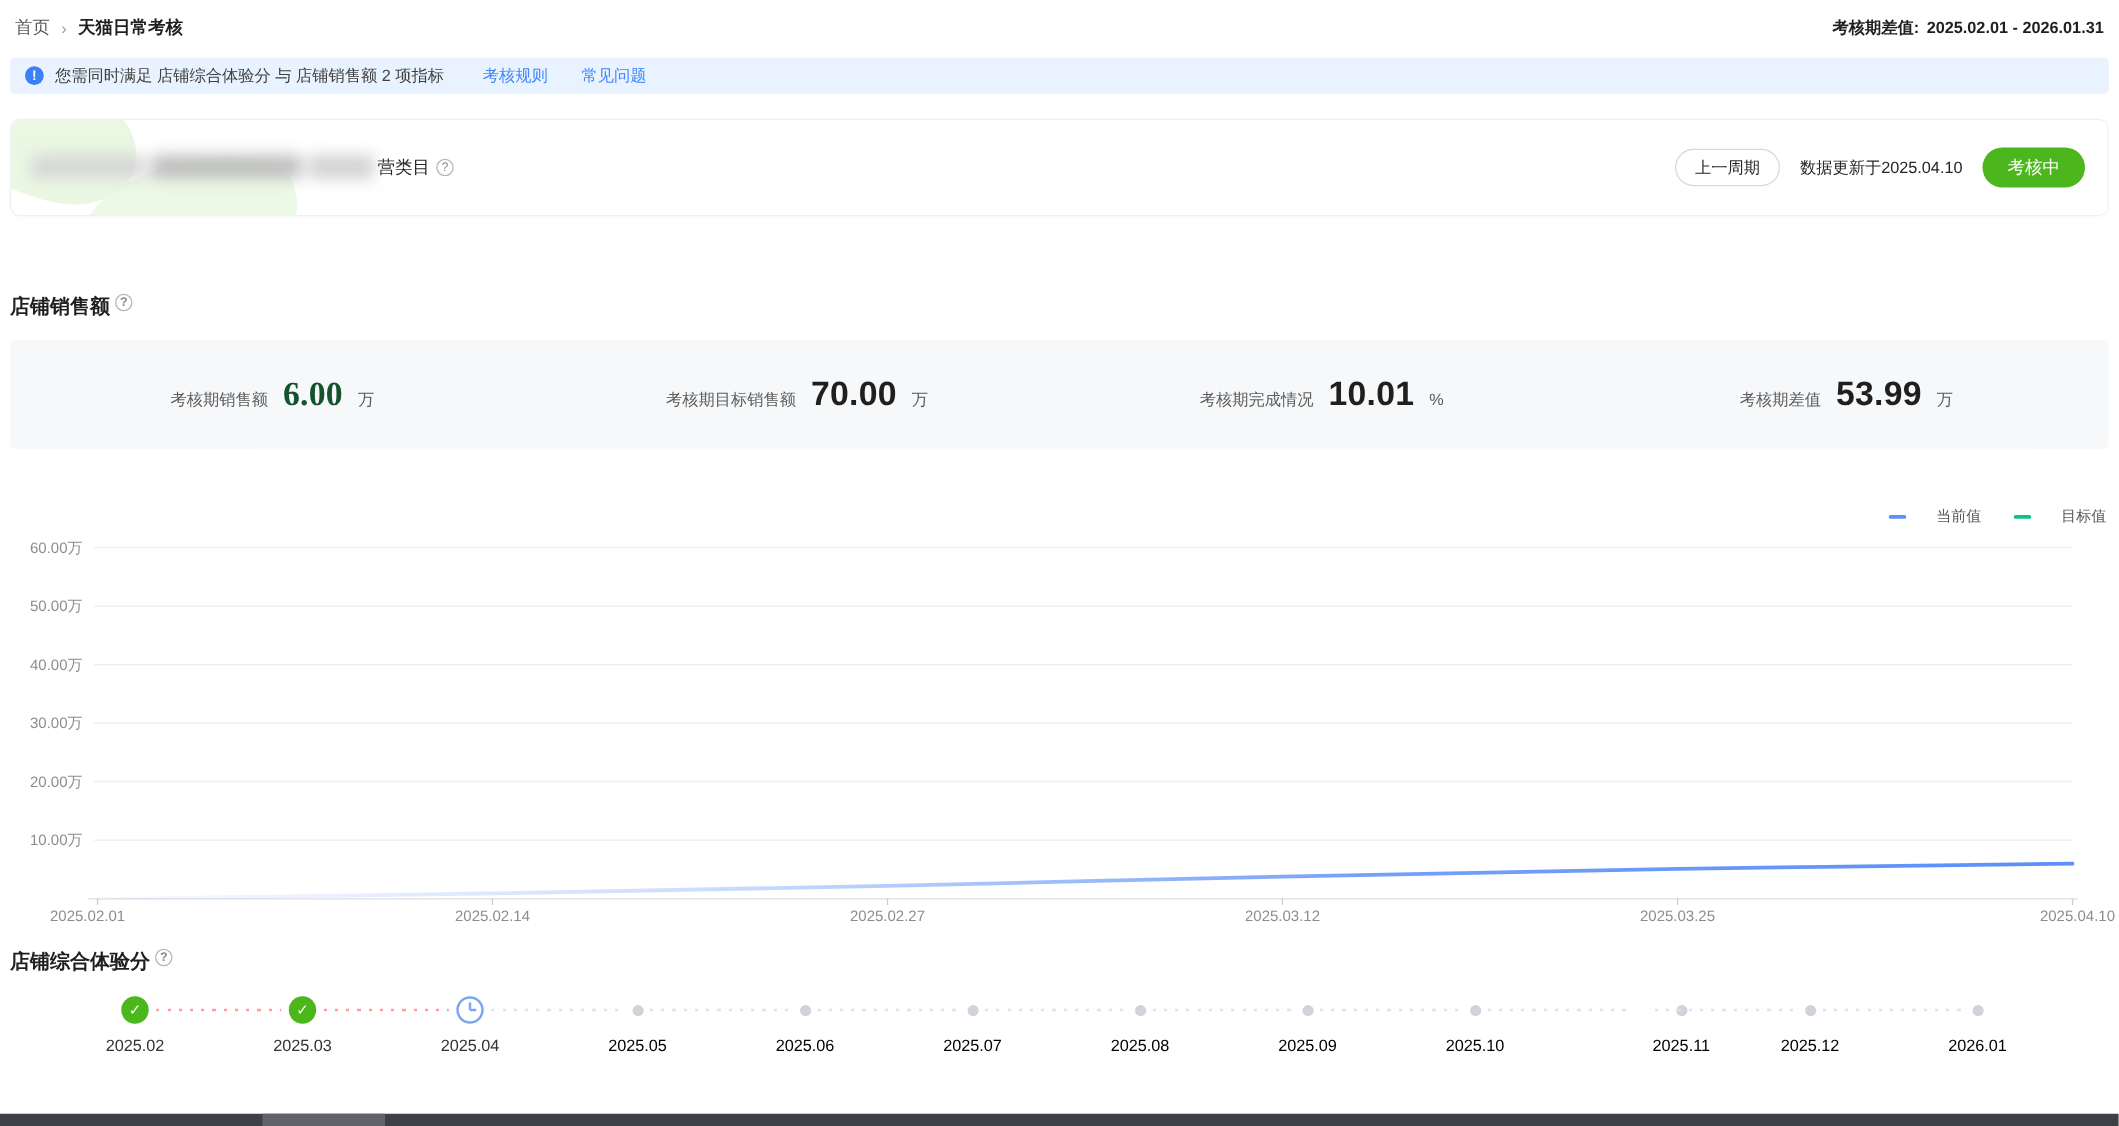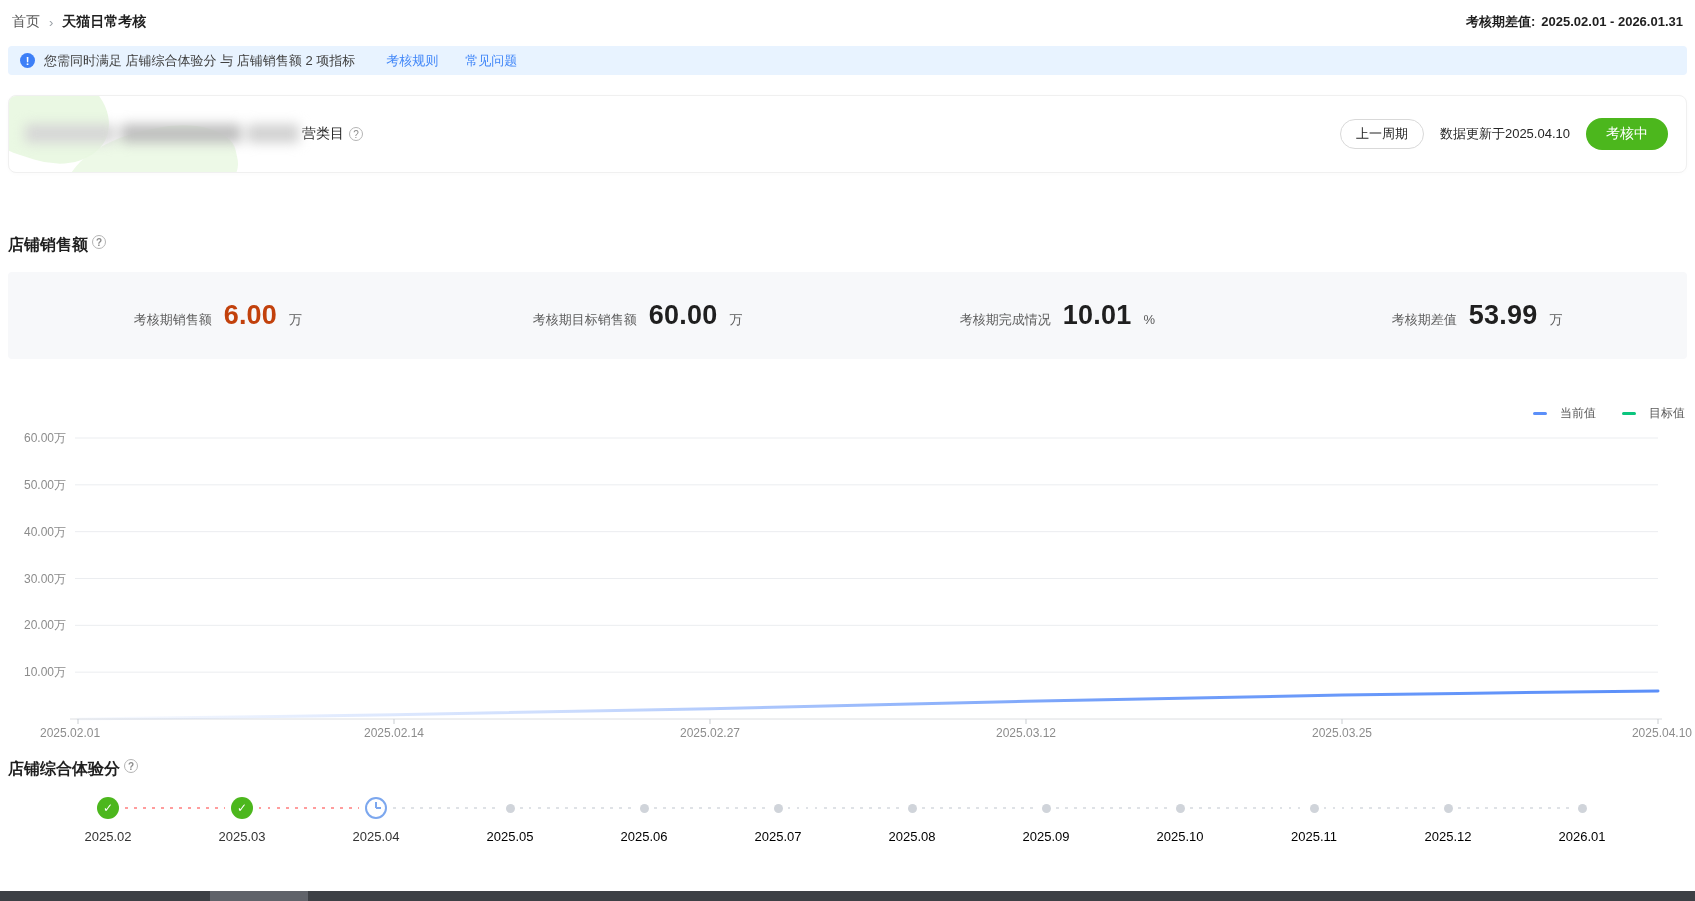--- a/index.html
+++ b/index.html
@@ -51,26 +51,26 @@
   .sec-title .help { margin-left:4px; }
   .t-sales { margin-top:62px; }
   .t-exp { margin-top:20px; }
 
   
   .metrics { margin:16px 8px 0 8px; height:87px; background:#f7f8fa; border-radius:4px;
     display:flex; align-items:center; }
   .metric { flex:1; display:flex; align-items:baseline; justify-content:center; gap:12px; }
   .m-label { font-size:13px; color:#5c5c5c; }
   .m-value { font-size:27px; color:#1f1f1f; font-weight:600; letter-spacing:.2px; }
-  .m-value.highlight { color:#c2410c; }
+  .m-value.highlight { color:#14532d;font-family:Liberation Serif, serif; }
   .m-unit { font-size:13px; color:#595959; }
 
   
   .legend { display:flex; justify-content:flex-end; gap:26px; margin:46px 10px 0 0; height:16px; }
-  .legend-item { display:flex; align-items:center; gap:13px; font-size:12px; color:#595959; cursor:pointer; }
+  .legend-item { display:flex; align-items:center; gap:24px; font-size:12px; color:#595959; cursor:pointer; }
   .legend-dash { width:14px; height:3px; border-radius:2px; display:inline-block; }
   .chart-wrap { position:relative; margin-top:2px; }
   svg { display:block; font-family:inherit; }
 
   
   .timeline { position:relative; margin-top:16px; height:66px; }
   .tl-item { position:absolute; top:0; width:134px; display:flex; flex-direction:column; align-items:center; }
   .tl-icon-row { height:24px; display:flex; align-items:center; justify-content:center; }
   .tl-done { width:22px; height:22px; border-radius:50%; background:#4cb71d; color:#fff;
     font-size:12px; font-weight:700; display:flex; align-items:center; justify-content:center; }
@@ -136,21 +136,21 @@
   </div>
 
   <div class="metrics">
     <div class="metric">
       <span class="m-label">考核期销售额</span>
       <span class="m-value highlight">6.00</span>
       <span class="m-unit">万</span>
     </div>
     <div class="metric">
       <span class="m-label">考核期目标销售额</span>
-      <span class="m-value">60.00</span>
+      <span class="m-value">70.00</span>
       <span class="m-unit">万</span>
     </div>
     <div class="metric">
       <span class="m-label">考核期完成情况</span>
       <span class="m-value">10.01</span>
       <span class="m-unit">%</span>
     </div>
     <div class="metric">
       <span class="m-label">考核期差值</span>
       <span class="m-value">53.99</span>
@@ -275,21 +275,21 @@
         <div class="tl-label future">2025.09</div>
       </div>
       <div class="tl-conn gray" style="left: 1056px; width: 114px;"></div>
       <div class="tl-item" style="left: 1113px;">
         <div class="tl-icon-row">
           <span class="tl-dot"></span>
         </div>
         <div class="tl-label future">2025.10</div>
       </div>
       <div class="tl-conn gray" style="left: 1190px; width: 114px;"></div>
-      <div class="tl-item" style="left: 1247px; text-align: right;">
+      <div class="tl-item" style="left: 1278px; text-align: right;">
         <div class="tl-icon-row">
           <span class="tl-dot"></span>
         </div>
         <div class="tl-label future">2025.11</div>
       </div>
       <div class="tl-conn gray" style="left: 1324px; width: 114px;"></div>
       <div class="tl-item" style="left: 1381px;">
         <div class="tl-icon-row">
           <span class="tl-dot"></span>
         </div>

